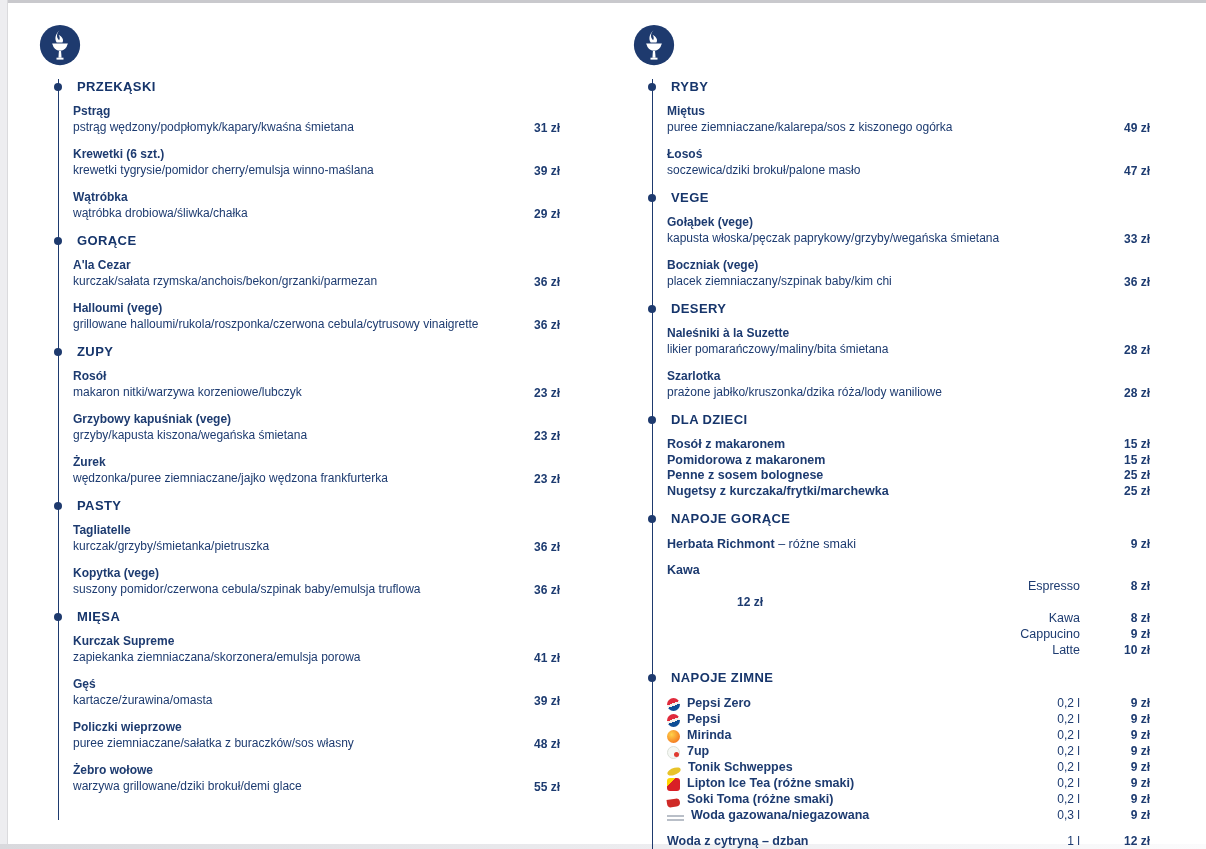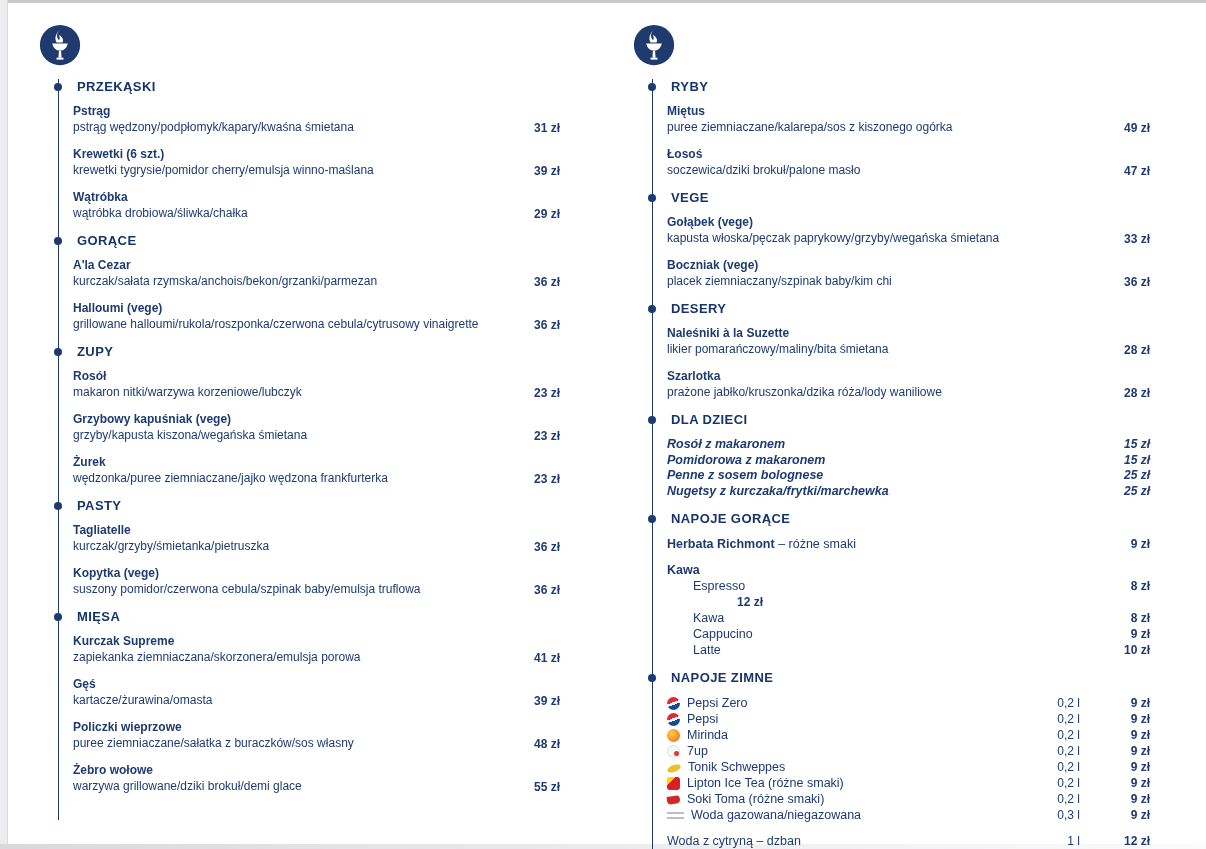--- a/index.html
+++ b/index.html
@@ -33,32 +33,32 @@
     position:absolute;left:-19.5px;top:4px;width:8px;height:8px;border-radius:50%;
     background:#1e3a6e;
   }
   .sec-title{margin:4px;font-size:13px;font-weight:700;letter-spacing:.4px;color:#16356b;line-height:16px;}
 
   .dish{display:flex;justify-content:space-between;align-items:flex-end;margin-bottom:12px;}
   .dish-name{font-size:12px;font-weight:700;line-height:15px;}
   .dish-desc{font-size:12px;font-weight:400;line-height:15px;margin-top:1px;text-align:center;}
   .price{font-size:12px;font-weight:600;white-space:nowrap;margin-left:12px;}
 
-  .simple-row{display:flex;justify-content:space-between;font-size:12.5px;font-weight:700;line-height:15.5px;font-style:italic;}
+  .simple-row{display:flex;justify-content:space-between;font-size:12.5px;font-weight:700;line-height:15.5px;}
 
   .note-row{display:flex;justify-content:space-between;font-size:12.5px;line-height:16px;margin-bottom:10px;gap:9px;}
   .note-bold{font-weight:700;}
   .note-rest{font-weight:400;}
 
   .group-name{font-size:12.5px;font-weight:700;line-height:16px;}
   .group-child{display:flex;font-size:12.5px;font-weight:400;line-height:16px;padding-left:26px;}
-  .group-child .gc-name{flex:1;}
+  .group-child .gc-name{flex:1;text-align:right;}
 
   .drink-row{display:flex;align-items:center;font-size:12.5px;font-weight:500;line-height:16px;}
-  .drink-row .d-name{flex:1;display:flex;align-items:center;}
+  .drink-row .d-name{flex:1;display:flex;align-items:flex-end;font-weight:bold;}
   .vol{width:64px;text-align:right;font-weight:500;font-size:12px;white-space:nowrap;}
   .drink-row .price,.group-child .price,.simple-row .price,.note-row .price{margin-left:0;width:70px;text-align:right;}
   .simple-row .price,.note-row .price{width:auto;}
   .jug-row{margin-top:0;}
   .gap-top{margin-top:10px;}
 
   .drink-icon{width:13px;height:13px;flex:0 0 13px;margin-right:7px;display:inline-block;position:relative;}
   .icon-pepsi{border-radius:50%;background:linear-gradient(160deg,#e02a3c 42%,#f4f2ec 42%,#f4f2ec 58%,#0e4e96 58%);}
   .icon-mirinda{border-radius:50%;background:radial-gradient(circle at 35% 35%,#ffd24a,#f47b20 75%);}
   .icon-sevenup{border-radius:50%;background:#f5f8f4;border:1px solid #dbe0d8;box-sizing:border-box;}

